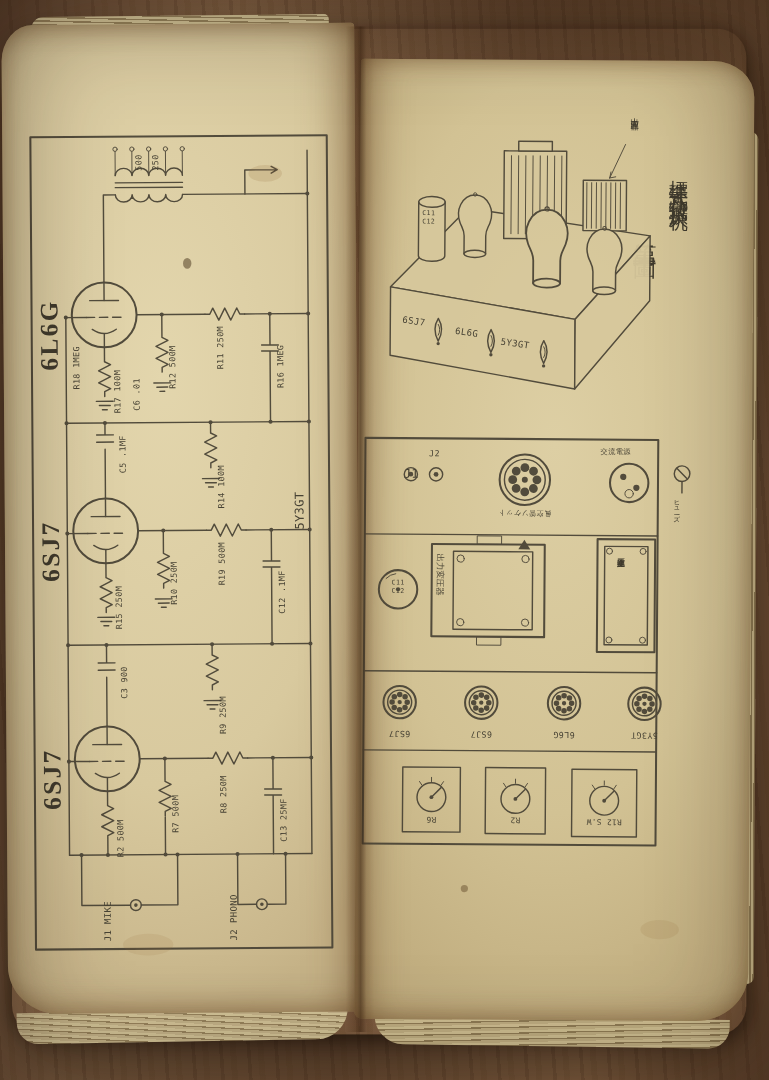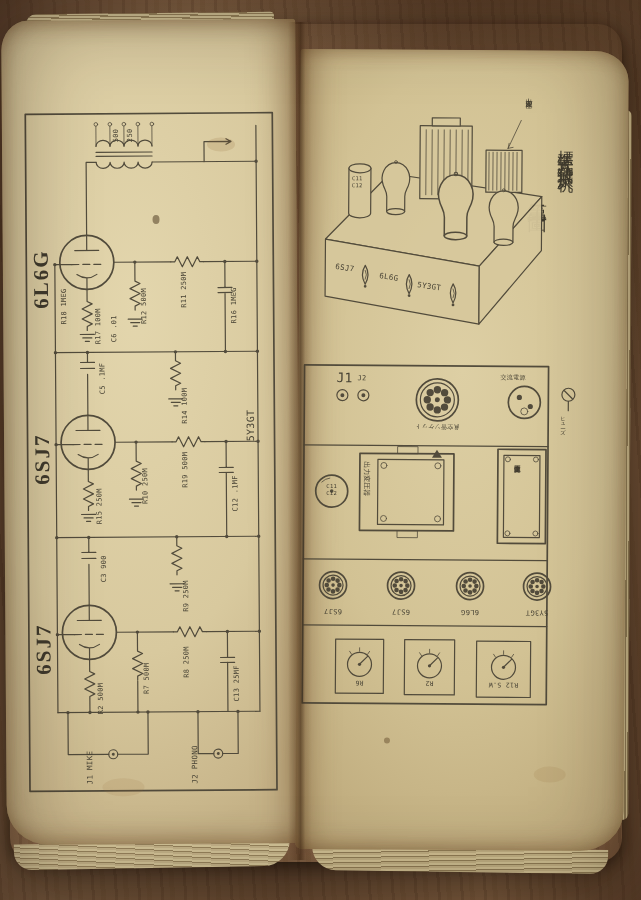--- a/index.html
+++ b/index.html
@@ -395,21 +395,21 @@
         <g>
           <rect class="ln" x="35" y="276" width="48" height="54"></rect>
             <use href="#dial" transform="translate(59,301)"></use>
           <rect class="ln" x="104" y="276" width="50" height="55"></rect>
             <use href="#dial" transform="translate(129,302)"></use>
           <rect class="ln" x="176" y="277" width="54" height="56"></rect>
             <use href="#dial" transform="translate(203,303)"></use>
         </g>
       </svg>
 
-      <span class="lbl" style="left:34px;top:8px;font-size:13px">J1</span>
+      <span class="lbl" style="left:34px;top:28px;font-size:10px">J1</span>
       <span class="lbl" style="left:55px;top:12px;font-size:7px">J2</span>
       <span class="lbl rot180" style="left:106px;top:60px;width:58px;text-align:center;font-size:6px;font-family:'DejaVu Sans',sans-serif">眞空管ソケット</span>
       <span class="lbl" style="left:198px;top:10px;font-size:6px;font-family:'DejaVu Sans',sans-serif">交流電源</span>
       <span class="vx" style="left:258px;top:48px;height:30px;font-size:5.5px">ヒューズ</span>
       <span class="lbl" style="left:22px;top:120px;width:16px;font-size:5.5px;line-height:1.3;white-space:normal;text-align:center">C11 C12</span>
       <span class="vs" style="left:60px;top:98px;height:62px;font-size:7px">出力変圧器</span>
       <span class="vx" style="left:211px;top:96px;height:72px;font-size:6.5px">電源変圧器仝上</span>
       <span class="lbl rot180" style="left:15px;top:244px;width:34px;text-align:center;font-size:7px">6SJ7</span>
       <span class="lbl rot180" style="left:83px;top:244px;width:34px;text-align:center;font-size:7px">6SJ7</span>
       <span class="lbl rot180" style="left:152px;top:244px;width:34px;text-align:center;font-size:7px">6L6G</span>

